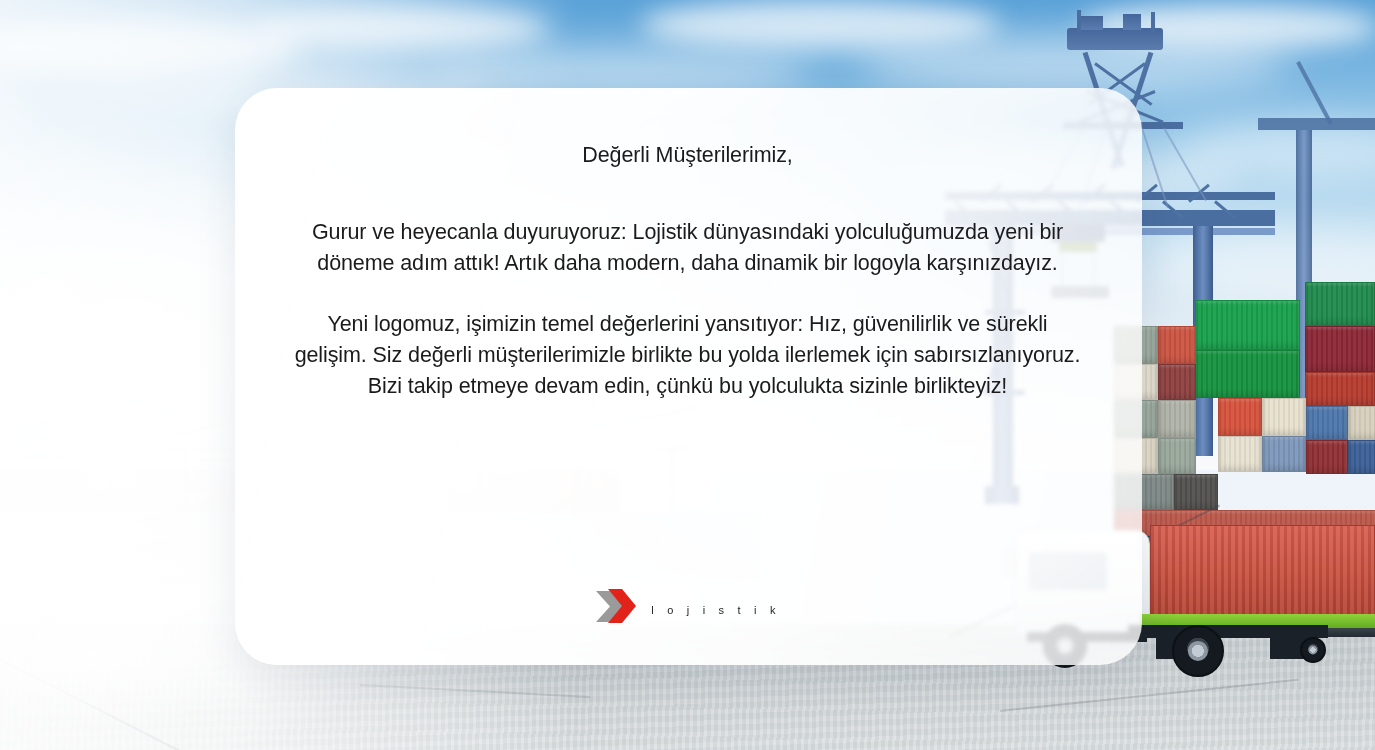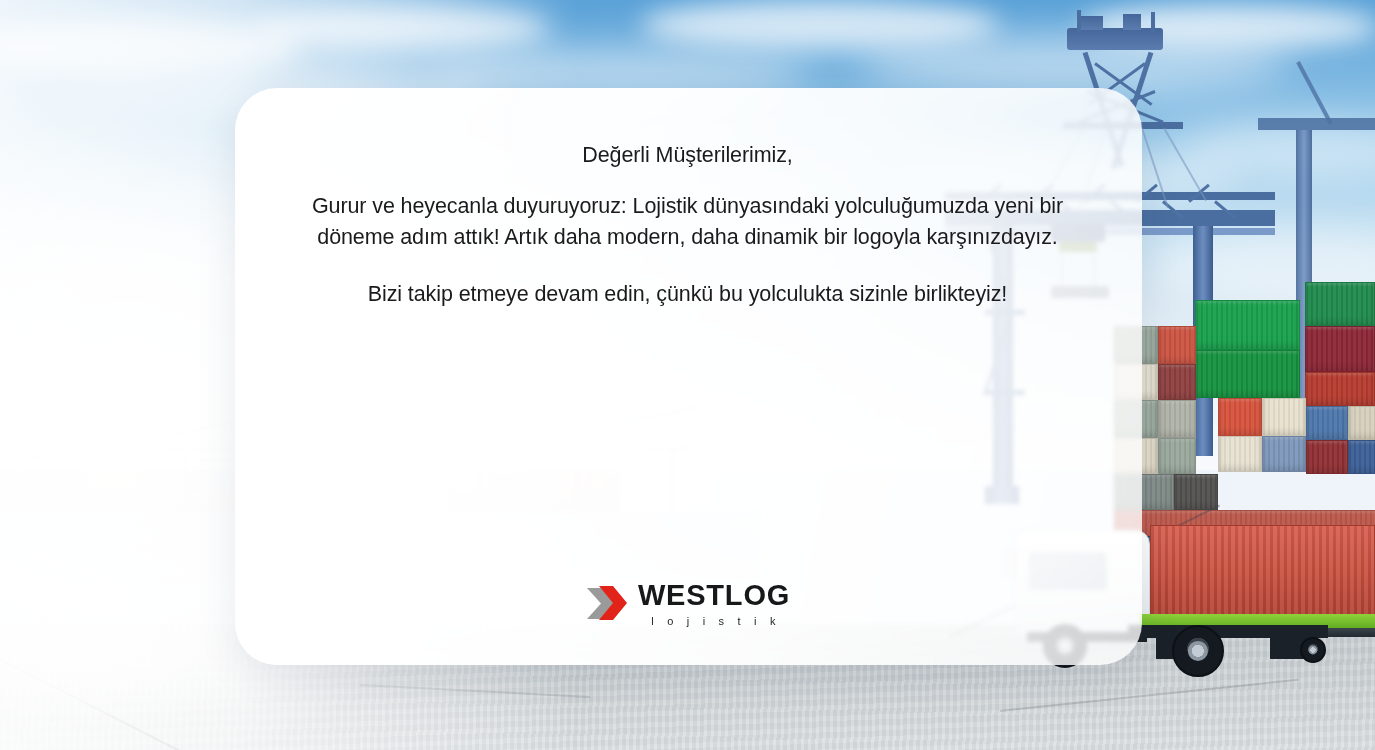--- a/index.html
+++ b/index.html
@@ -200,24 +200,24 @@
 
   .para {
     color:#1b1b1d;
     text-align:center;
     font-size:21.5px;
     line-height:1.44;
     letter-spacing:-0.1px;
     font-weight:400;
   }
   .para.greeting { margin-top:14px; }
-  .para.p1 { margin-top:20px; }
+  .para.p1 { margin-top:46px; }
   .para.p2 { margin-top:30px; }
   .para.p3 { margin-top:30px; }
-  .para.p4 { margin-top:26px; }
+  .para.p4 { }
   .para.signoff { margin-top:30px; }
 
   
   .logo-wrap {
     margin-top:auto;
     padding-bottom:14px;
     display:flex; align-items:center; justify-content:center; gap:9px;
     user-select:none;
   }
   .logo-mark { display:block; }
@@ -425,31 +425,31 @@
     <div class="ground-flare"></div>
   </div>
 
   <div id="card">
 
     <div class="card-inner">
       <p class="para greeting">Değerli Müşterilerimiz,</p>
 
       <p class="para p1">Gurur ve heyecanla duyuruyoruz: Lojistik dünyasındaki yolculuğumuzda yeni bir döneme adım attık! Artık daha modern, daha dinamik bir logoyla karşınızdayız.</p>
 
+      <p class="para p2">Yeni logomuz, işimizin temel değerlerini yansıtıyor: Hız, güvenilirlik ve sürekli gelişim. Siz değerli müşterilerimizle birlikte bu yolda ilerlemek için sabırsızlanıyoruz.</p>
 
 
       <p class="para p4">Bizi takip etmeye devam edin, çünkü bu yolculukta sizinle birlikteyiz!</p>
 
     </div>
 
     <div class="logo-wrap">
       <svg class="logo-mark" width="44" height="40" viewBox="0 0 44 40">
         <path d="M2 4 L16 4 L30 19.5 L16 35 L2 35 L16 19.5 Z" fill="#9a9a9a"></path>
         <path d="M14 2 L28 2 L42 19 L28 36 L14 36 L28 19 Z" fill="#e2231a"></path>
       </svg>
       <div class="logo-text-block">
-        <span class="logo-word">WESTLOG</span>
         <span class="logo-sub">l o j i s t i k</span>
       </div>
     </div>
 
   </div>
 </div>
 
 </body></html>

